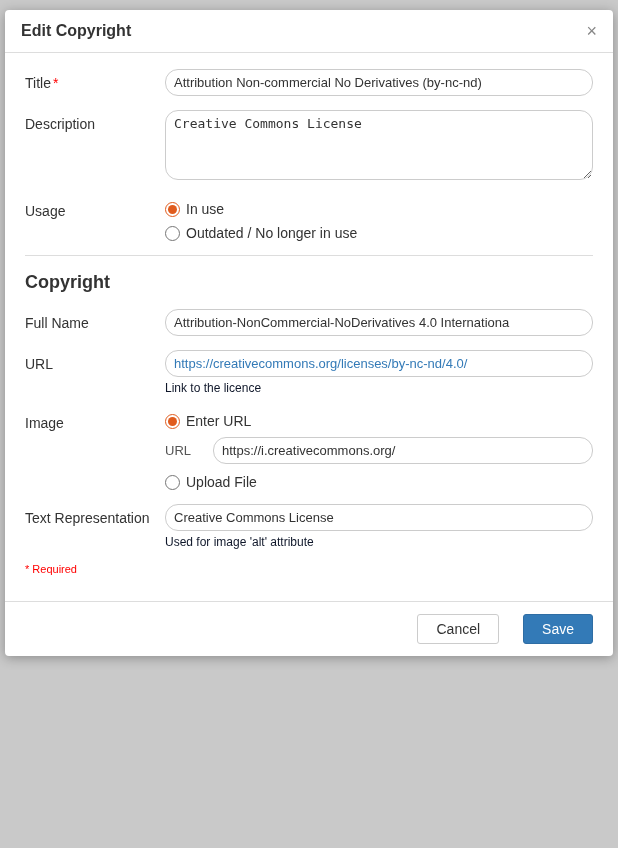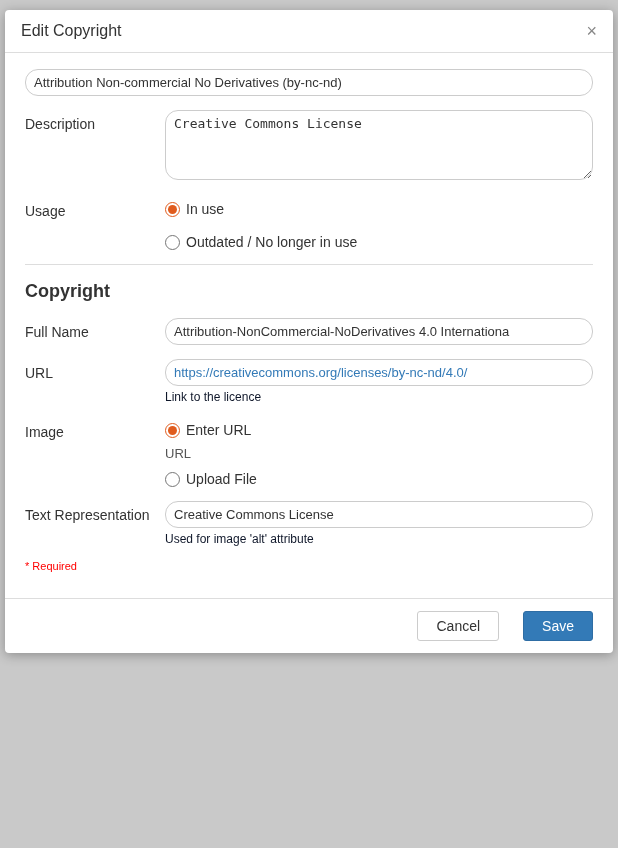--- a/index.html
+++ b/index.html
@@ -36,21 +36,21 @@
     .modal-header {
       display: flex;
       justify-content: space-between;
       align-items: center;
       padding: 12px 16px;
       border-bottom: 1px solid #ddd;
     }
 
     .modal-title {
       font-size: 16px;
-      font-weight: normal;
+      font-weight: bold;
       color: #333;
     }
 
     .close-btn {
       background: none;
       border: none;
       font-size: 18px;
       cursor: pointer;
       color: #888;
       line-height: 1;
@@ -94,21 +94,21 @@
     }
 
     textarea {
       height: 70px;
       resize: vertical;
     }
 
     .radio-group {
       display: flex;
       flex-direction: column;
-      gap: 17px;
+      gap: 8px;
       padding-top: 4px;
     }
 
     .radio-item {
       display: flex;
       align-items: center;
       gap: 6px;
       font-size: 14px;
       color: #333;
     }
@@ -225,20 +225,23 @@
   <div class="modal">
 
     <div class="modal-header">
       <span class="modal-title">Edit Copyright</span>
       <button class="close-btn">×</button>
     </div>
 
     <div class="modal-body">
 
       <div class="form-row">
+        <div class="form-label">
+          <span>Title</span><span class="required-star">*</span>
+        </div>
         <div class="form-control">
           <input type="text" value="Attribution Non-commercial No Derivatives (by-nc-nd)" style="">
         </div>
       </div>
 
       <div class="form-row">
         <div class="form-label">Description</div>
         <div class="form-control">
           <textarea style="">Creative Commons License</textarea>
         </div>
@@ -281,20 +284,21 @@
         <div class="form-label">Image</div>
         <div class="form-control image-control">
 
           <label class="radio-item">
             <input type="radio" name="image" checked="" style="">
             <span>Enter URL</span>
           </label>
 
           <div class="sub-row">
             <span class="sub-label">URL</span>
+            <input type="text" class="sub-input" value="https://i.creativecommons.org/" style="">
           </div>
 
           <label class="radio-item" style="margin-top:10px;">
             <input type="radio" name="image" style="">
             <span>Upload File</span>
           </label>
         </div>
       </div>
 
       <div class="form-row">

